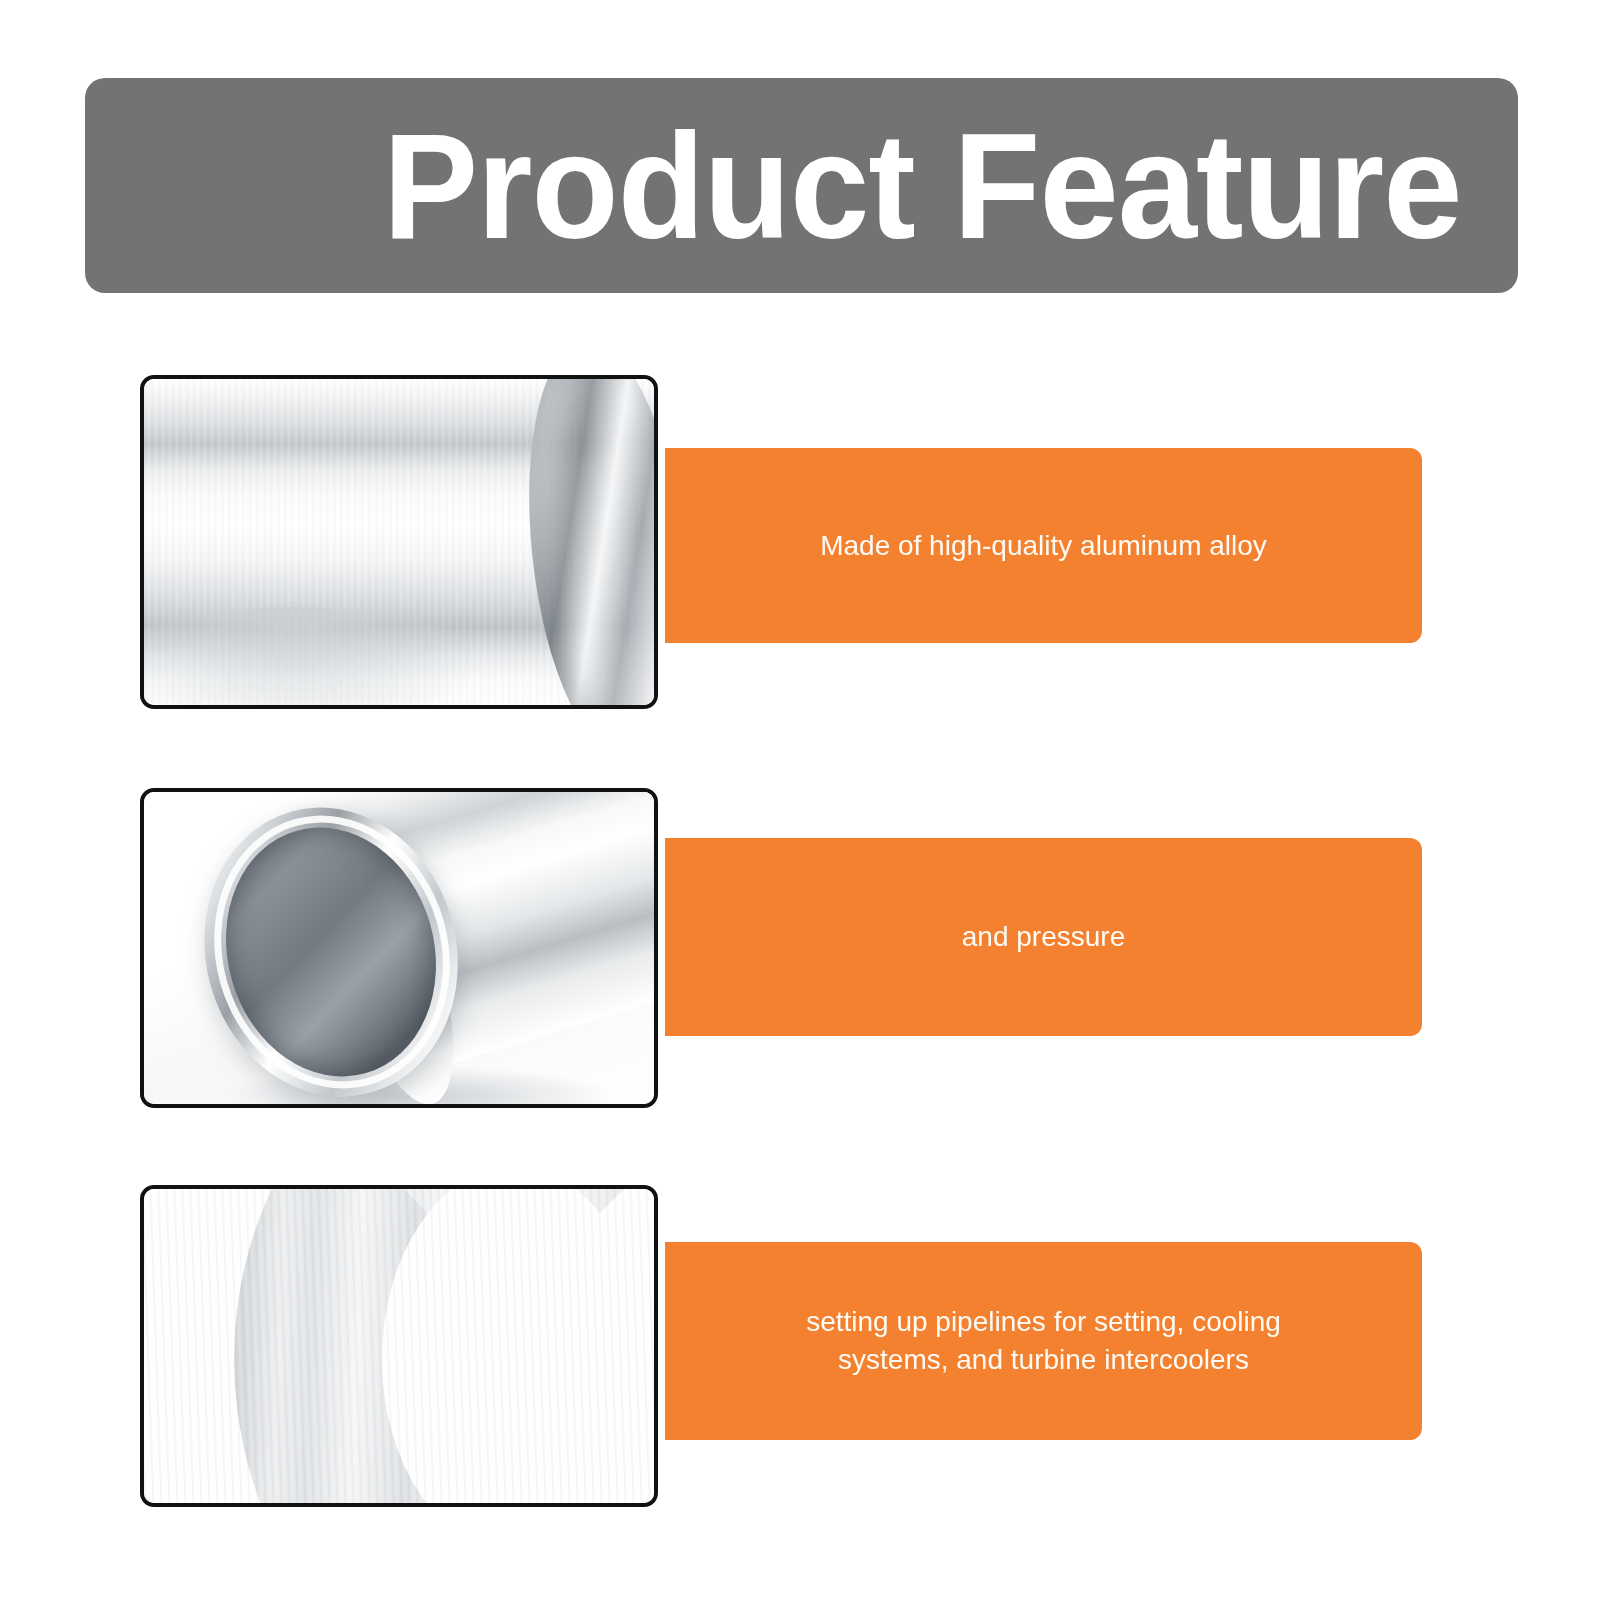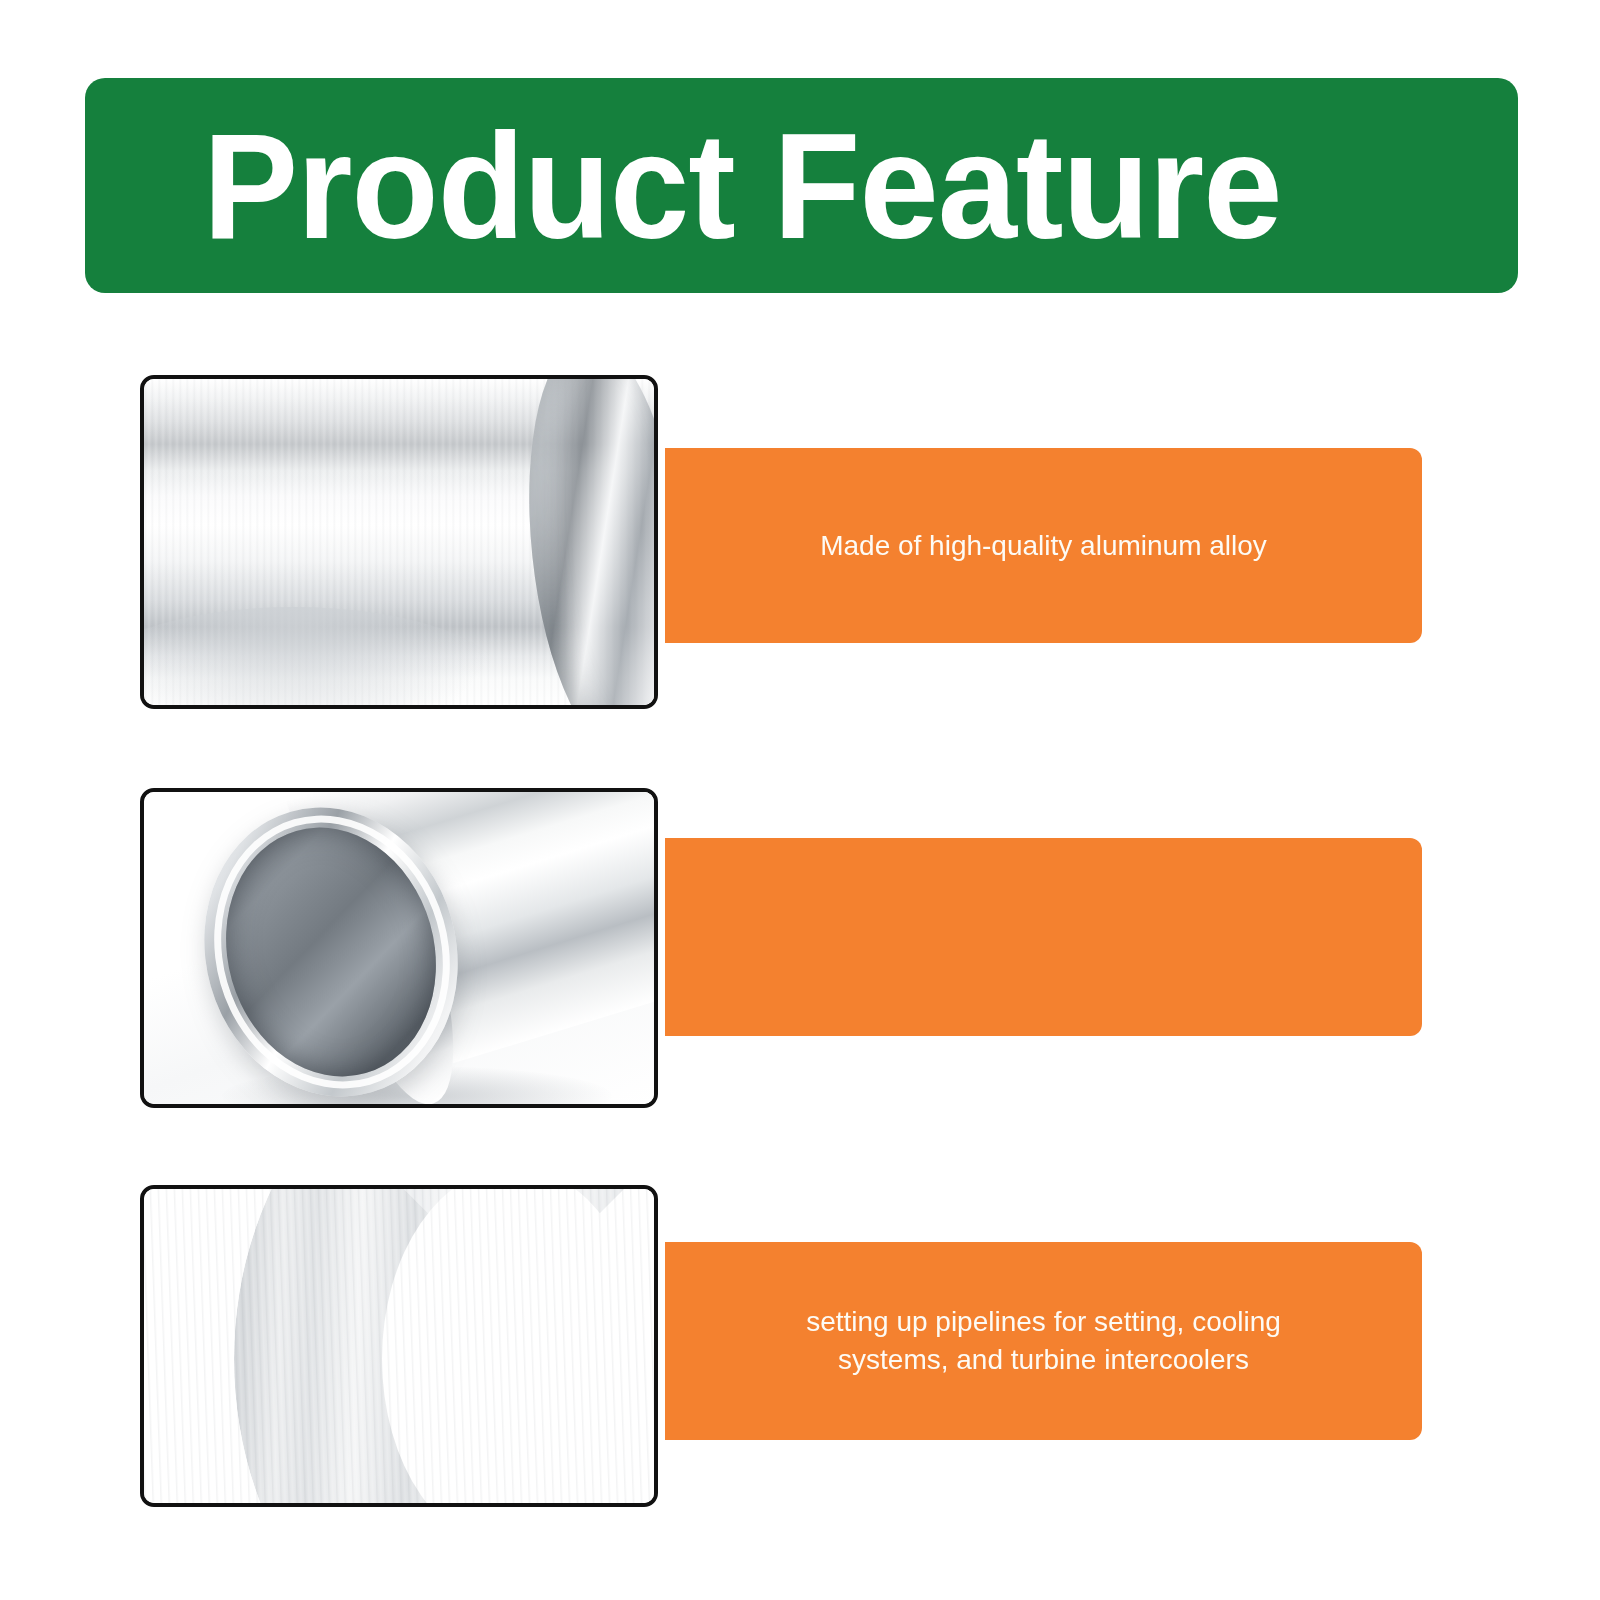--- a/index.html
+++ b/index.html
@@ -15,25 +15,25 @@
     position: relative;
   }
 
   
   #header-banner {
     position: absolute;
     left: 85px;
     top: 78px;
     width: 1433px;
     height: 215px;
-    background: #15803d;
+    background: #737373;
     border-radius: 20px;
     display: flex;
     align-items: center;
-    justify-content: flex-start;
+    justify-content: flex-end;
     box-sizing: border-box;
     padding-left: 118px;
   }
   #page-title {
     color: #FFFFFF;
     font-family: "Liberation Sans Narrow", "Liberation Sans", sans-serif;
     font-weight: bold;
     font-size: 150px;
     line-height: 150px;
     letter-spacing: -1px;
@@ -311,20 +311,21 @@
       <div class="ground-shadow"></div>
       <div class="barrel"></div>
       <div class="bead"></div>
       <div class="ring-outer"></div>
       <div class="ring-inner"></div>
       <div class="ring-lip"></div>
     </div>
   </div>
   <div class="feature-text-panel">
     <div>
+      <span class="line">and pressure</span>
     </div>
   </div>
 </div>
 
 <div class="feature-row" id="feature-row-2">
   <div class="feature-image-card">
     <div class="photo photo-pipe-bend">
       <div class="tube"></div>
       <div class="sheen"></div>
       <div class="brush"></div>

